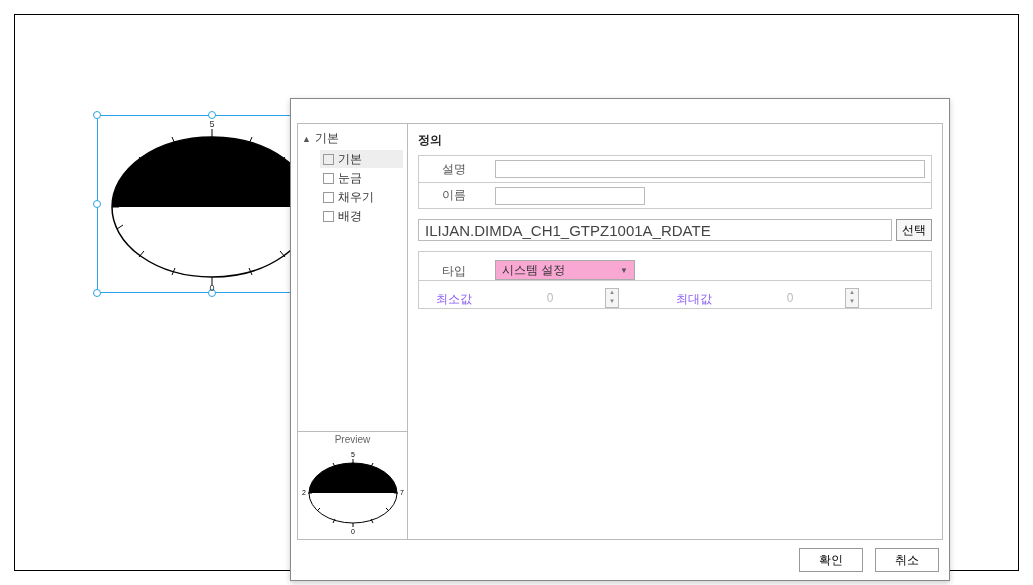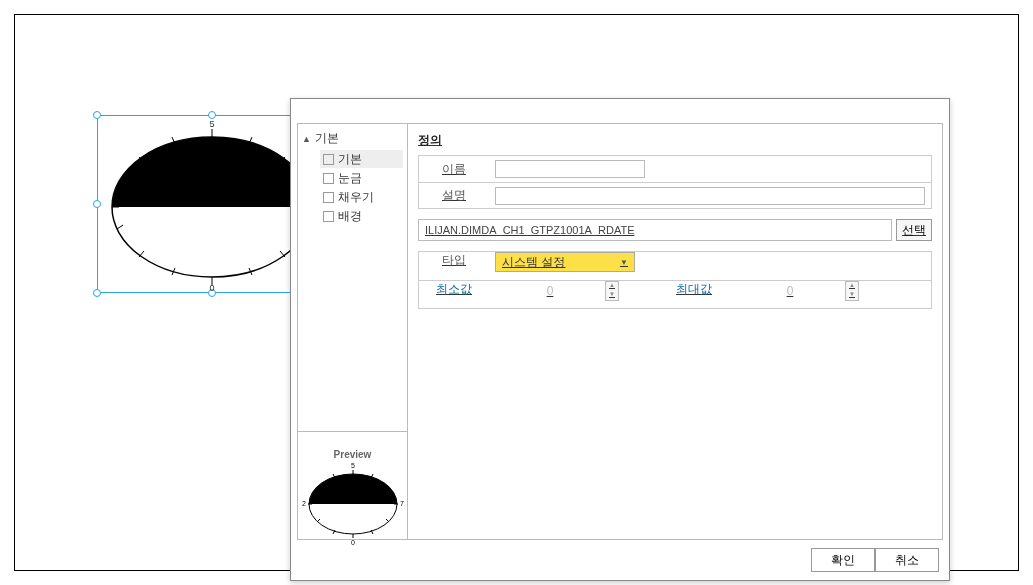--- a/index.html
+++ b/index.html
@@ -138,36 +138,34 @@
   .preview-box {
     height: 108px;
     border-top: 1px solid #bbb;
     display: flex;
     flex-direction: column;
     align-items: center;
   }
   .preview-label {
     font-size: 10px;
     color: #666;
-    margin-top: 17px;
-    font-weight: bold;
+    margin-top: 2px;
   }
   .preview-gauge {
     flex: 1;
     width: 100%;
     display: flex;
     align-items: center;
     justify-content: center;
   }
 
   
   .right-col {
     flex: 1;
     padding: 8px 10px;
-    text-decoration: underline;
   }
   .sec-title {
     font-weight: bold;
     font-size: 12px;
     margin-bottom: 6px;
     color: #222;
   }
   .field-table {
     border: 1px solid #ccc;
     margin-bottom: 10px;
@@ -196,59 +194,59 @@
 
   .mapkey-row {
     display: flex;
     gap: 4px;
     margin-bottom: 10px;
   }
   .mapkey-input {
     flex: 1;
     border: 1px solid #bbb;
     height: 22px;
-    font-size: 11px;
+    font-size: 15px;
     padding: 0 6px;
     color: #444;
   }
   .sel-btn {
     width: 36px;
     height: 22px;
     border: 1px solid #999;
     background: #f7f7f7;
     font-size: 12px;
     cursor: pointer;
   }
 
   .scale-table {
     border: 1px solid #ccc;
   }
   .scale-row {
     display: flex;
-    align-items: flex-start;
+    align-items: flex-end;
     height: 28px;
   }
   .scale-row + .scale-row { border-top: 1px solid #ccc; }
   .scale-label {
     width: 70px;
     text-align: center;
     color: #555;
   }
-  .scale-label.disabled { color: #0369a1; }
+  .scale-label.disabled { color: #8b5cf6; }
   .combo {
     width: 140px;
     height: 20px;
     border: 1px solid #aaa;
     display: flex;
     align-items: center;
     justify-content: space-between;
     padding: 0 6px;
     font-size: 12px;
     margin-left: 6px;
-    background: #fde047;
+    background: #f9a8d4;
   }
   .combo-caret { font-size: 8px; color: #555; }
   .spinner {
     display: flex;
     align-items: center;
     margin-left: 6px;
   }
   .spinner-val {
     width: 110px;
     text-align: center;
@@ -271,21 +269,21 @@
     color: #888;
     background: #f5f5f5;
   }
 
   
   .dlg-footer {
     position: absolute;
     right: 10px;
     bottom: 8px;
     display: flex;
-    gap: 0;
+    gap: 12px;
   }
   .dlg-btn {
     width: 64px;
     height: 24px;
     border: 1px solid #999;
     background: #fff;
     font-size: 12px;
     cursor: pointer;
   }
 </style>
@@ -385,29 +383,29 @@
               <text x="101" y="46" text-anchor="middle" font-size="7">7</text>
             </svg>
           </div>
         </div>
       </div>
 
       <div class="right-col">
         <div class="sec-title">정의</div>
         <div class="field-table">
           <div class="field-row">
+            <div class="field-label">설명</div>
+            <div class="field-value">
+              <input class="text-input desc-input" value="" style="">
+            </div>
+          </div>
+          <div class="field-row">
             <div class="field-label">이름</div>
             <div class="field-value">
               <input class="text-input name-input" value="" style="">
-            </div>
-          </div>
-          <div class="field-row">
-            <div class="field-label">설명</div>
-            <div class="field-value">
-              <input class="text-input desc-input" value="" style="">
             </div>
           </div>
         </div>
 
         <div class="mapkey-row">
           <input class="mapkey-input" value="ILIJAN.DIMDA_CH1_GTPZ1001A_RDATE" style="">
           <button class="sel-btn">선택</button>
         </div>
 
         <div class="scale-table">

